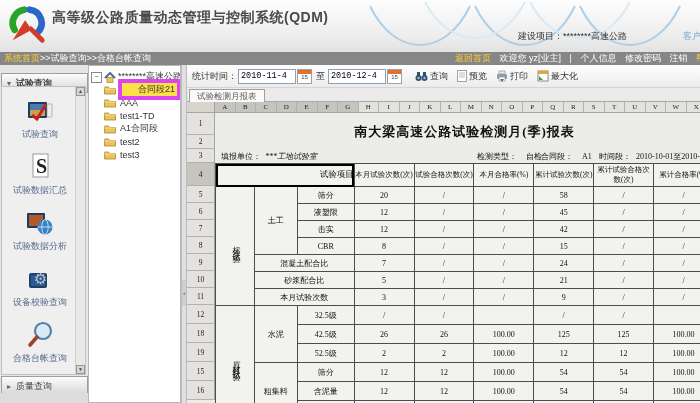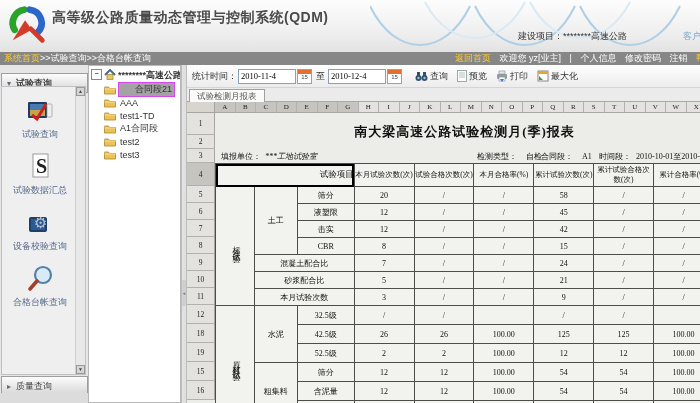--- a/index.html
+++ b/index.html
@@ -37,42 +37,42 @@
     box-sizing:border-box;font-size:5px;line-height:7px;text-align:center;color:#446;cursor:pointer;}
   .sb-items{position:absolute;left:0;top:0;width:76px;height:100%;display:flex;flex-direction:column;
     align-items:center;padding-top:9px;box-sizing:border-box;}
   .sb-item{display:flex;flex-direction:column;align-items:center;margin-bottom:11px;cursor:pointer;}
   .sb-item .lab{font-size:9px;color:#55688a;margin-top:2px;white-space:nowrap;}
   .strip{position:absolute;left:0;top:328px;width:88px;height:10px;background:#dcdcdc;}
 
   
   .tree{position:absolute;left:88px;top:65px;width:93px;height:338px;background:#fff;
     border:1px solid #b8b8b8;box-sizing:border-box;font-size:9px;overflow:hidden;}
-  .t-root{display:flex;align-items:flex-start;height:14px;margin:3px 0 0 2px;white-space:nowrap;font-weight:bold;}
+  .t-root{display:flex;align-items:flex-end;height:14px;margin:3px 0 0 2px;white-space:nowrap;}
   .t-exp{width:9px;height:9px;border:1px solid #888;background:#fff;font-size:7px;line-height:7px;
     text-align:center;color:#444;margin-right:2px;cursor:pointer;flex:none;}
   .t-node{display:flex;align-items:center;height:13px;margin-left:15px;white-space:nowrap;cursor:pointer;}
   .t-node .nl{padding:0 2px;}
-  .t-node.sel .nl{background:#a3a3a3;border:1px solid #d946ef;padding-left:16px;}
+  .t-node.sel .nl{background:#fde047;border:4px solid #d946ef;padding-left:16px;}
   .ticon{margin-right:2px;flex:none;display:inline-flex;}
 
   
   .split{position:absolute;left:181px;top:65px;width:6px;height:338px;background:#e0e0e0;
     border-left:1px solid #bdbdbd;border-right:1px solid #bdbdbd;box-sizing:border-box;cursor:col-resize;}
   .split .hd{position:absolute;left:0;top:215px;width:4px;height:26px;background:#cfcfcf;
     font-size:5px;color:#778;line-height:26px;text-align:center;}
 
   
   .main{position:absolute;left:187px;top:65px;width:513px;height:338px;overflow:hidden;}
   .toolbar{position:absolute;left:0;top:0;width:100%;height:23px;
     background:linear-gradient(#fefefe,#ececec);border-bottom:1px solid #d5d5d5;
     display:flex;align-items:center;padding-left:5px;box-sizing:border-box;white-space:nowrap;}
   .toolbar .tl{font-size:9px;color:#333;text-align:center;}
   .dinput{width:52px;height:13px;border:1px solid #8aa0b8;font-size:8.5px;padding:0 2px;margin:0 1px;
-    font-family:Liberation Serif, serif;}
+    font-family:Liberation Mono, monospace;}
   .cal{width:13px;height:13px;border:1px solid #a0a0a0;background:#fff;position:relative;
     margin-right:4px;cursor:pointer;flex:none;}
   .cal .bar{position:absolute;left:0;top:0;width:100%;height:4px;background:#e07030;}
   .cal .day{position:absolute;left:0;top:4px;width:100%;text-align:center;font-size:6px;color:#345;}
   .tbtn{display:inline-flex;align-items:center;margin-left:9px;cursor:pointer;font-size:9px;color:#333;}
   .tbtn svg,.tbtn .ic{margin-right:2px;}
   .tabbar{position:absolute;left:0;top:23px;width:100%;height:14px;background:#ebebeb;
     border-bottom:1px solid #a8a8a8;box-sizing:border-box;}
   .tab{position:absolute;left:2px;top:1px;height:13px;background:#fafaf8;border:1px solid #a0a0a0;
     border-bottom:none;font-size:8.5px;line-height:13px;padding:0 7px;color:#555;cursor:pointer;}
@@ -163,20 +163,30 @@
           </div>
           <div class="sb-item">
             <span><svg width="28" height="28" viewBox="0 0 28 28">
                 <rect x="7" y="2" width="15" height="23" fill="#fff" stroke="#999"></rect>
                 <text x="10" y="21" font-size="20" font-weight="bold" fill="#222" font-family="serif">S</text>
               </svg></span>
             <span class="lab">试验数据汇总</span>
           </div>
           <div class="sb-item">
             <span><svg width="28" height="28" viewBox="0 0 28 28">
+                <rect x="1" y="5" width="18" height="15" rx="1" fill="#1c3c66"></rect>
+                <rect x="3" y="7" width="14" height="11" fill="#b05a2a"></rect>
+                <circle cx="19" cy="19" r="7.5" fill="#3b82c4"></circle>
+                <ellipse cx="19" cy="19" rx="3.2" ry="7.5" fill="none" stroke="#cfe4f4" stroke-width="0.9"></ellipse>
+                <line x1="11.5" y1="19" x2="26.5" y2="19" stroke="#cfe4f4" stroke-width="0.9"></line>
+              </svg></span>
+            <span class="lab">试验数据分析</span>
+          </div>
+          <div class="sb-item">
+            <span><svg width="28" height="28" viewBox="0 0 28 28">
                 <rect x="3" y="9" width="18" height="15" rx="2" fill="#1f3f6b"></rect>
                 <rect x="5" y="11" width="14" height="11" fill="#2c5a94"></rect>
                 <text x="8" y="20" font-size="15" fill="#b8c4cc">⚙</text>
               </svg></span>
             <span class="lab">设备校验查询</span>
           </div>
           <div class="sb-item">
             <span><svg width="28" height="28" viewBox="0 0 28 28">
                 <circle cx="17" cy="11" r="8" fill="#d8eaf6" stroke="#5580a8" stroke-width="2.2"></circle>
                 <line x1="11" y1="17" x2="4" y2="25" stroke="#a04028" stroke-width="3.6" stroke-linecap="round"></line>

